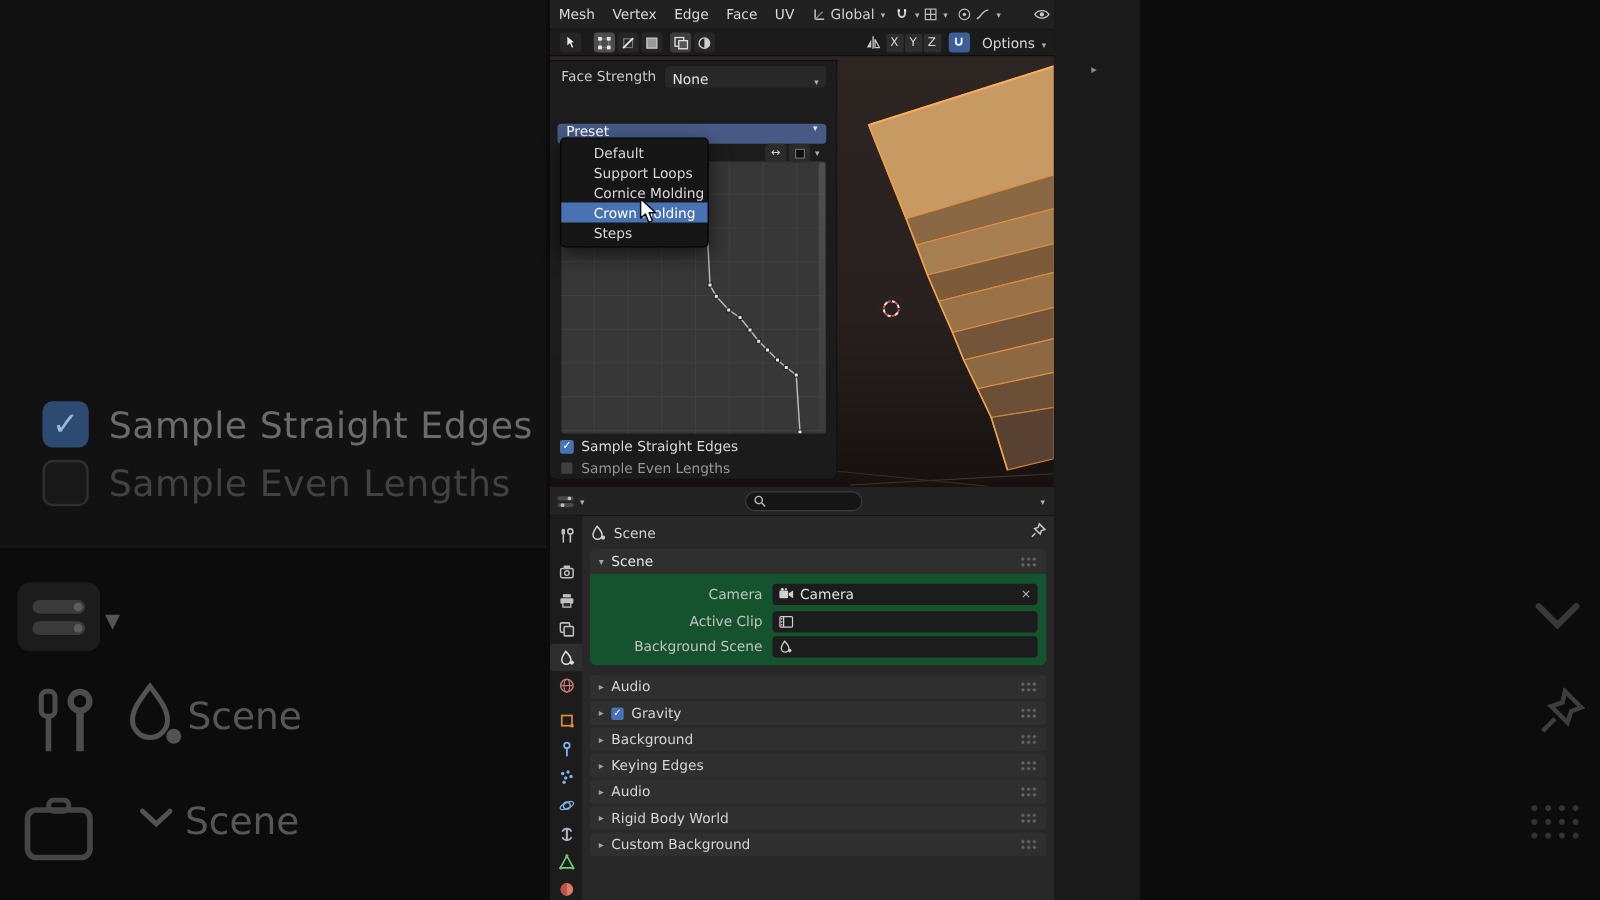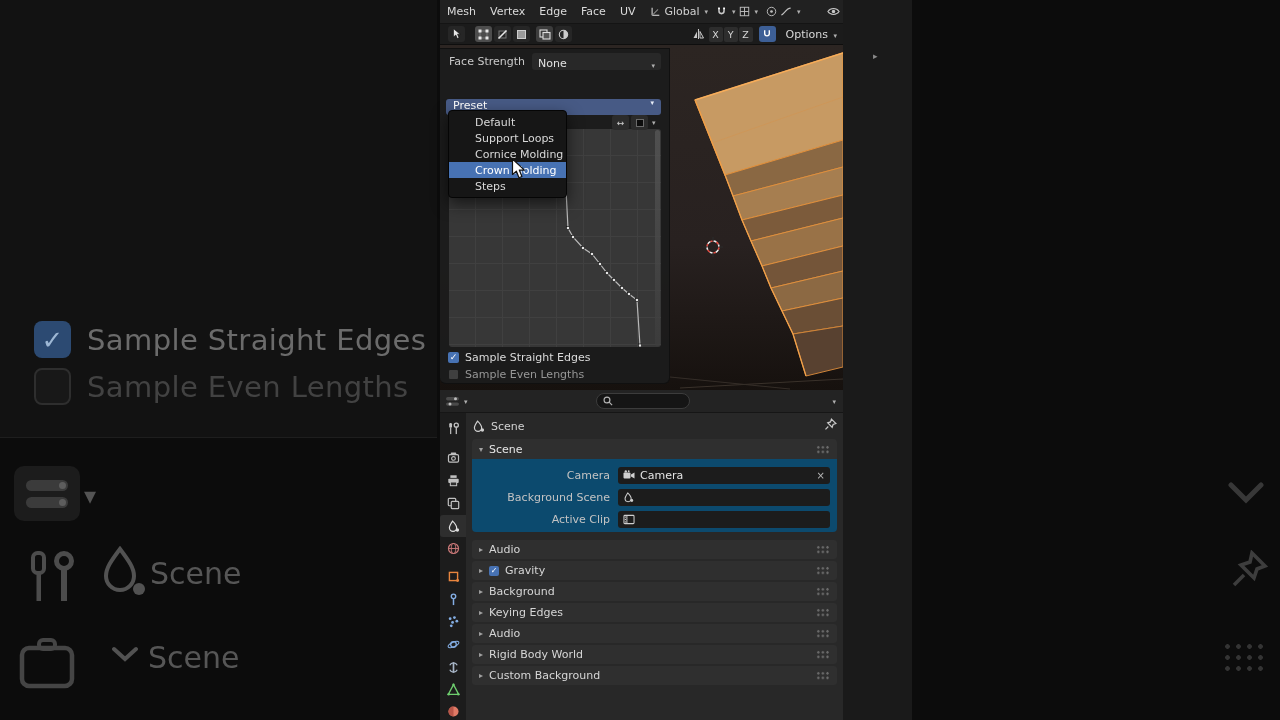--- a/index.html
+++ b/index.html
@@ -82,21 +82,21 @@
 .edbtn{position:absolute;left:5px;top:3px;height:17px;display:flex;align-items:center;gap:2px}
 .search{position:absolute;left:156px;top:3px;width:94px;height:16px;background:#151515;border:1px solid #3c3c3c;
   border-radius:8px;display:flex;align-items:center;padding:0 6px;gap:4px}
 .search input{background:transparent;border:none;outline:none;color:#ddd;width:62px;font-size:10px;font-family:inherit}
 .tabstrip{position:absolute;left:0;top:23px;width:26px;height:307px;background:#1c1c1c}
 .tab{position:absolute;left:0;width:26px;height:22px;display:flex;align-items:center;justify-content:center}
 .tab.active{background:#2e2e2e;border-radius:3px 0 0 3px}
 .pcontent{position:absolute;left:26px;top:23px;width:377px;height:307px;background:#282828;padding:0 6px;overflow:hidden}
 .crumb{height:26px;display:flex;align-items:center;gap:6px;color:#d2d2d2}
 .panelh{height:20px;background:#2f2f2f;border-radius:4px 4px 0 0;display:flex;align-items:center;gap:6px;padding:0 7px;color:#e6e6e6}
-.panelbody{background:#0c4a6e;border-radius:0 0 4px 4px;padding:6px 0 3px}
+.panelbody{background:#14532d;border-radius:0 0 4px 4px;padding:6px 0 3px}
 .frow{height:20px;display:flex;align-items:center;margin-bottom:2px}
 .flabel{width:146px;text-align:right;padding-right:8px;color:#c3c3c3;flex:none}
 .ffield{width:212px;height:17px;background:#1c1c1c;border-radius:3px;display:flex;align-items:center;padding:0 5px;gap:5px;color:#e3e3e3}
 .crow{height:19px;background:#2f2f2f;border-radius:3px;display:flex;align-items:center;gap:6px;padding:0 7px;margin-bottom:2px;color:#d6d6d6}
 .acc{font-size:8px;color:#a2a2a2}
 .handle{width:14px;height:9px;margin-left:auto;flex:none;
   background-image:radial-gradient(circle,#6b6b6b 1px,transparent 1.4px);background-size:4.6px 4.6px}
 .xclose{margin-left:auto;color:#b5b5b5;font-size:10px}
 .collapse-arrow{position:absolute;left:433px;top:51px;color:#8a8a8a;font-size:9px;z-index:12}
 .mouse{position:absolute;z-index:100}
@@ -522,43 +522,43 @@
               <svg width="12" height="10" viewBox="0 0 12 10">
                 <rect x="0.5" y="2.4" width="7" height="6.2" rx="1" fill="#cfcfcf"></rect>
                 <path d="M8 4.6 L11.5 2.4 V8.6 L8 6.4 Z" fill="#cfcfcf"></path>
                 <circle cx="2.8" cy="1.4" r="1.2" fill="#cfcfcf"></circle>
                   <circle cx="5.7" cy="1.2" r="0.9" fill="#cfcfcf"></circle>
               </svg>
               <span>Camera</span>
               <span class="xclose">×</span>
             </span>
           </div>
-          <div class="frow">
-            <span class="flabel">Background Scene</span>
-            <span class="ffield">
-              <svg width="11" height="11" viewBox="0 0 14 14">
-                <path d="M6 1.2 C3.8 4.4 2.6 6.4 2.6 8.4 a3.9 3.9 0 0 0 7.8 0 C10.4 6.4 9.2 4.4 6 1.2 Z" fill="none" stroke="#cfcfcf" stroke-width="1.3"></path>
-                <circle cx="11.2" cy="10.8" r="1.8" fill="#cfcfcf"></circle>
-              </svg>
-              <span></span>
-            </span>
-          </div>
           <div class="frow" style="margin-bottom:0">
             <span class="flabel">Active Clip</span>
             <span class="ffield">
               <svg width="12" height="11" viewBox="0 0 13 12">
                 <rect x="1" y="1.5" width="11" height="9" rx="1" fill="none" stroke="#cfcfcf" stroke-width="1.1"></rect>
                 <line x1="4.2" y1="1.5" x2="4.2" y2="10.5" stroke="#cfcfcf" stroke-width="1.1"></line>
                 <circle cx="2.6" cy="3.4" r="0.7" fill="#cfcfcf"></circle>
                   <circle cx="2.6" cy="6" r="0.7" fill="#cfcfcf"></circle>
                   <circle cx="2.6" cy="8.6" r="0.7" fill="#cfcfcf"></circle>
               </svg>
               <span></span>
             </span>
           </div>
+          <div class="frow">
+            <span class="flabel">Background Scene</span>
+            <span class="ffield">
+              <svg width="11" height="11" viewBox="0 0 14 14">
+                <path d="M6 1.2 C3.8 4.4 2.6 6.4 2.6 8.4 a3.9 3.9 0 0 0 7.8 0 C10.4 6.4 9.2 4.4 6 1.2 Z" fill="none" stroke="#cfcfcf" stroke-width="1.3"></path>
+                <circle cx="11.2" cy="10.8" r="1.8" fill="#cfcfcf"></circle>
+              </svg>
+              <span></span>
+            </span>
+          </div>
         </div>
 
         <div style="height:8px"></div>
 
         <div class="crow">
           <span class="acc">▸</span>
           <span>Audio</span>
           <span class="handle"></span>
         </div>
         <div class="crow">

